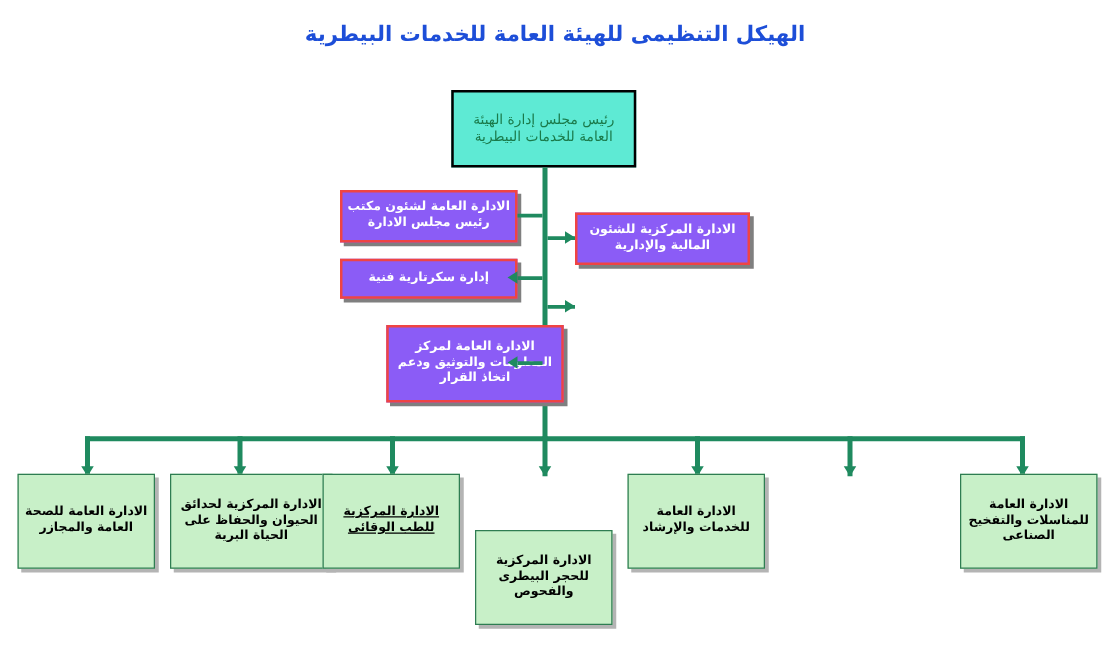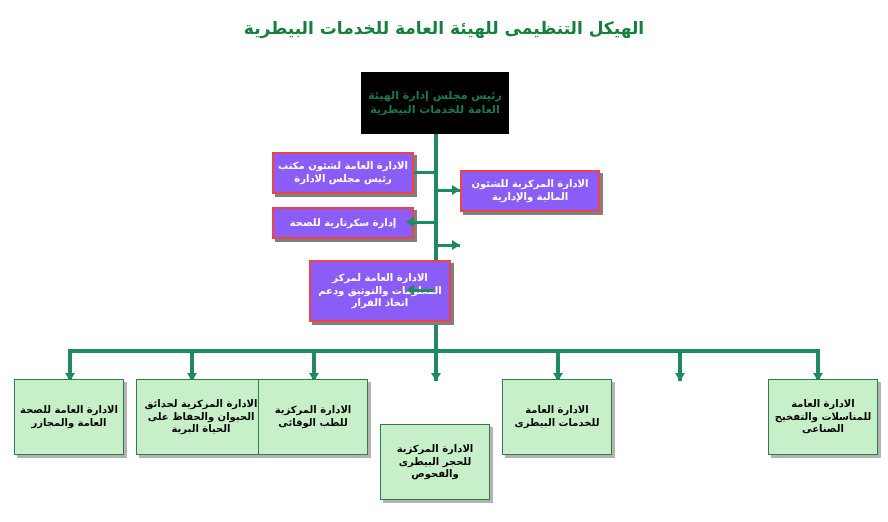--- a/index.html
+++ b/index.html
@@ -18,45 +18,45 @@
     overflow: hidden;
   }
   .title {
     position: absolute;
     top: 18px;
     left: 0;
     width: 888px;
     text-align: center;
     font-size: 17px;
     font-weight: bold;
-    color: #15803d;
+    color: #1d4ed8;
     letter-spacing: 0px;
     direction: rtl;
   }
   .node {
     position: absolute;
     box-sizing: border-box;
     display: flex;
     align-items: center;
     justify-content: center;
     text-align: center;
     direction: rtl;
     line-height: 1.28;
     padding: 2px 4px;
   }
   .node span {
     display: block;
     width: 100%;
   }
   .node-root {
-    background: #000000;
+    background: #5eead4;
     border: 2px solid #000000;
     color: #1a7a4a;
     font-size: 11px;
-    font-weight: bold;
+    font-weight: normal;
   }
   .node-blue {
     background: #8b5cf6;
     border: 2px solid #ef4444;
     color: #ffffff;
     font-size: 10px;
     font-weight: bold;
     box-shadow: 3px 3px 0 #7f7f7f;
   }
   .node-green {
@@ -108,21 +108,21 @@
   </div>
 
   <div class="connector" style="left:434px; top:134px; width:4px; height:218px;"></div>
 
   <div class="node node-blue" style="left:272px; top:152px; width:142px; height:42px;">
     <span>الادارة العامة لشئون مكتب رئيس مجلس الادارة</span>
   </div>
   <div class="connector" style="left:414px; top:171px; width:20px; height:3px;"></div>
 
   <div class="node node-blue" style="left:272px; top:207px; width:142px; height:32px;">
-    <span>إدارة سكرتارية للصحة</span>
+    <span>إدارة سكرتارية فنية</span>
   </div>
   <div class="connector" style="left:414px; top:221px; width:20px; height:3px;"></div>
   <div class="arrow-left" style="left:406px; top:217px;"></div>
 
   <div class="node node-blue" style="left:272px; top:260px; width:142px; height:62px;margin-left:37px;">
     <span>الادارة العامة لمركز المعلومات والتوثيق ودعم اتخاذ القرار</span>
   </div>
   <div class="connector" style="left:414px; top:289px; width:20px; height:3px;"></div>
   <div class="arrow-left" style="left:406px; top:285px;"></div>
 
@@ -152,26 +152,26 @@
   <div class="arrow-down" style="left:553px; top:373px;"></div>
   <div class="arrow-down" style="left:675px; top:373px;"></div>
   <div class="arrow-down" style="left:813px; top:373px;"></div>
 
   <div class="node node-green" style="left:14px; top:379px; width:110px; height:76px;">
     <span>الادارة العامة للصحة العامة والمجازر</span>
   </div>
   <div class="node node-green" style="left:136px; top:379px; width:130px; height:76px;">
     <span>الادارة المركزية لحدائق الحيوان والحفاظ على الحياة البرية</span>
   </div>
-  <div class="node node-green" style="left:258px; top:379px; width:110px; height:76px;">
+  <div class="node node-green" style="left:258px; top:379px; width:110px; height:76px;text-decoration:underline;">
     <span>الادارة المركزية للطب الوقائى</span>
   </div>
   <div class="node node-green" style="left:380px; top:379px; width:110px; height:76px;margin-top:45px;">
     <span>الادارة المركزية للحجر البيطرى والفحوص</span>
   </div>
   <div class="node node-green" style="left:502px; top:379px; width:110px; height:76px;">
-    <span>الادارة العامة للخدمات البيطرى</span>
+    <span>الادارة العامة للخدمات والإرشاد</span>
   </div>
   <div class="node node-green" style="left:768px; top:379px; width:110px; height:76px;">
     <span>الادارة العامة للمناسلات والتفخيح الصناعى</span>
   </div>
 
 </div>
 
 </body></html>

